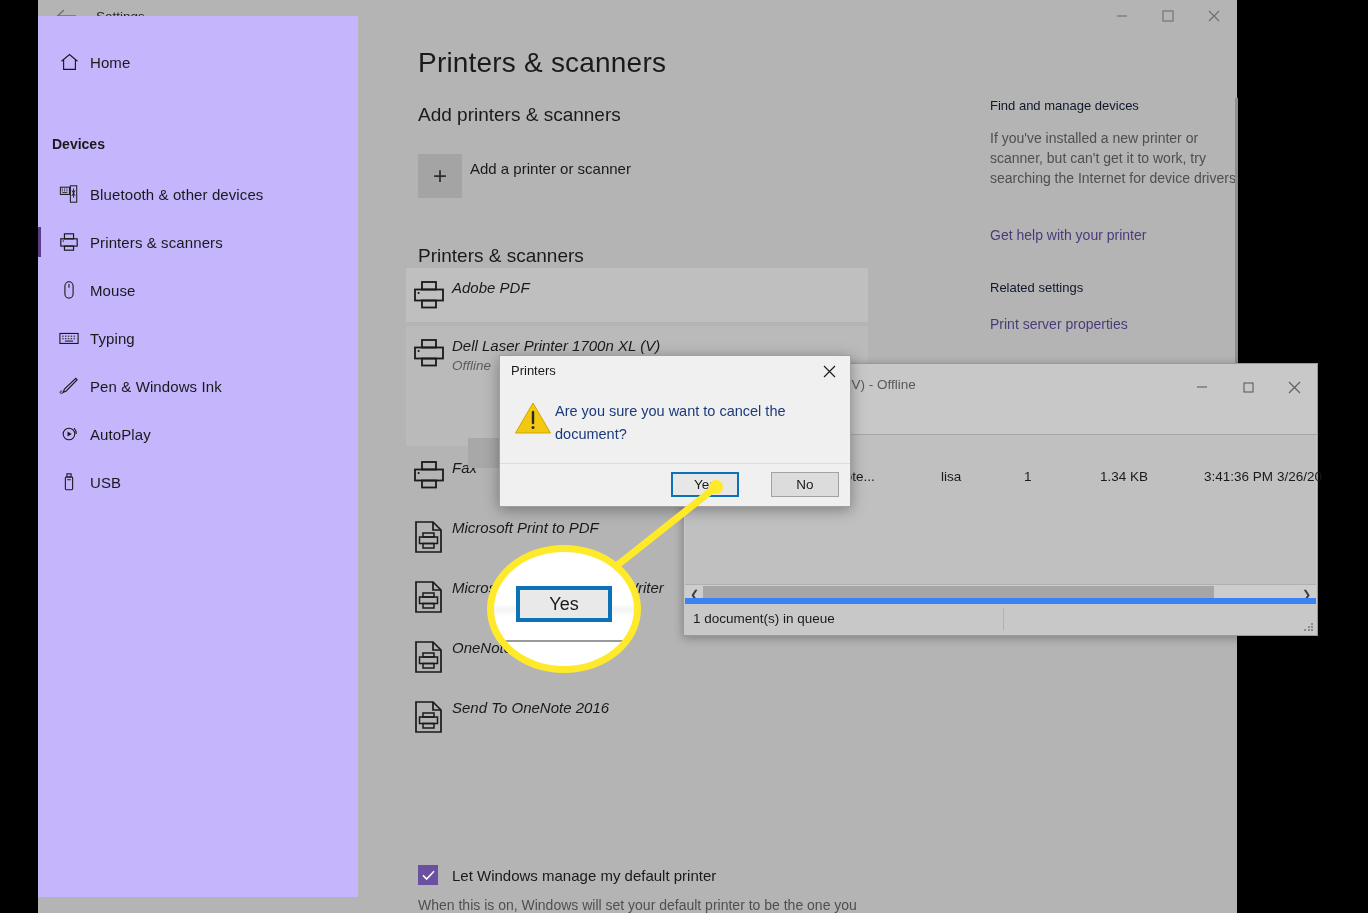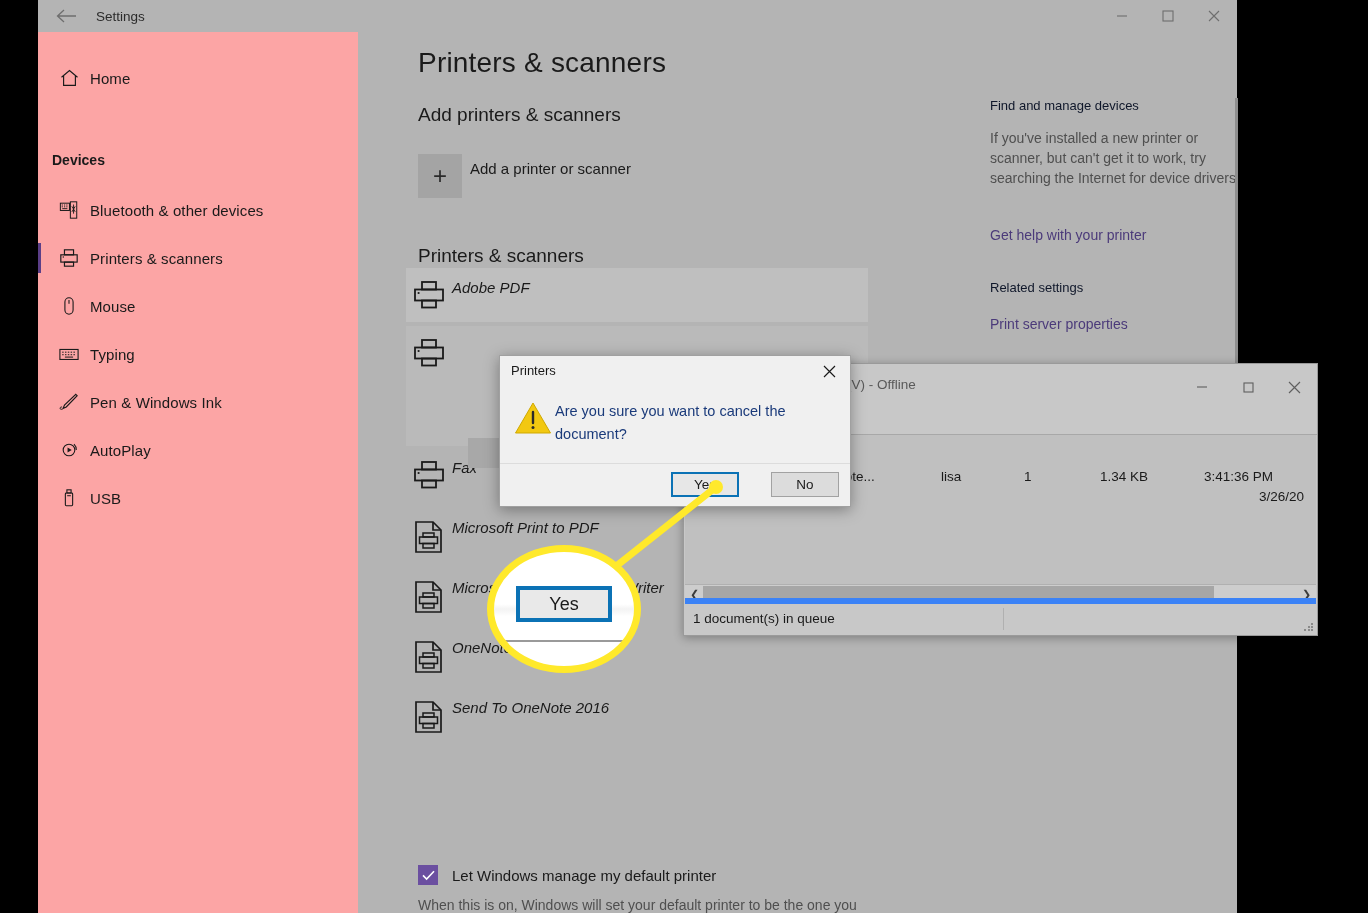--- a/index.html
+++ b/index.html
@@ -32,22 +32,22 @@
     position:absolute;left:58px;top:0;height:32px;
     display:flex;align-items:center;
     font-size:13.5px;color:#2b2b2b;
   }
   .tb-btns{position:absolute;right:0;top:0;height:32px;display:flex;}
   .tb-btn{width:46px;height:32px;display:flex;align-items:center;justify-content:center;color:#6e6e6e;}
   .tb-btn svg{display:block;}
 
   
   #sidebar{
-    position:absolute;left:0;top:32px;width:320px;height:881px;
-    background:#fca5a5;
+    position:absolute;left:0;top:16px;width:320px;height:881px;
+    background:#c4b5fd;
   }
   .nav-row{
     position:relative;height:48px;display:flex;align-items:center;
     padding-left:14px;box-sizing:border-box;
   }
   .nav-row .ico{
     width:34px;min-width:34px;display:flex;align-items:center;justify-content:center;
     color:#1a1a1a;
   }
   .nav-row .lbl{font-size:15px;color:#1a1a1a;padding-left:4px;letter-spacing:.1px;}
@@ -368,20 +368,24 @@
         </div>
         <div class="printer-row" style="top: 298px;">
           <span class="picon">
             <svg width="32" height="28" viewBox="0 0 32 28" aria-hidden="true">
     <rect x="9" y="1" width="14" height="7.5" fill="none" stroke="currentColor" stroke-width="1.8"></rect>
     <rect x="2" y="8.5" width="28" height="11" fill="none" stroke="currentColor" stroke-width="1.8"></rect>
     <rect x="9" y="19.5" width="14" height="7" fill="none" stroke="currentColor" stroke-width="1.8"></rect>
     <circle cx="5.6" cy="12" r="1.1" fill="currentColor"></circle>
   </svg>
           </span>
+          <span class="ptxt">
+            <div class="pname">Dell Laser Printer 1700n XL (V)</div>
+            <div class="pstatus">Offline</div>
+          </span>
         </div>
         <div class="printer-row" style="top: 420px;">
           <span class="picon">
             <svg width="32" height="28" viewBox="0 0 32 28" aria-hidden="true">
     <rect x="9" y="1" width="14" height="7.5" fill="none" stroke="currentColor" stroke-width="1.8"></rect>
     <rect x="2" y="8.5" width="28" height="11" fill="none" stroke="currentColor" stroke-width="1.8"></rect>
     <rect x="9" y="19.5" width="14" height="7" fill="none" stroke="currentColor" stroke-width="1.8"></rect>
     <circle cx="5.6" cy="12" r="1.1" fill="currentColor"></circle>
   </svg>
           </span>
@@ -498,21 +502,21 @@
   <div id="queue-menu"></div>
 
   <div id="queue-list">
     <div class="qrow">
       <div class="c" style="left:150px;">Note...</div>
       <div class="c" style="left:174px;"></div>
       <div class="c" style="left:256px;">lisa</div>
       <div class="c" style="left:339px;">1</div>
       <div class="c" style="left:415px;">1.34 KB</div>
       <div class="c" style="left:519px;">3:41:36 PM</div>
-      <div class="c" style="left:574px;margin-top:20px;">3/26/20</div>
+      <div class="c" style="left:592px;">3/26/20</div>
     </div>
   </div>
 
   <div id="queue-hscroll">
     <div class="arw" style="left:1px;">❮</div>
     <div class="thumb"></div>
     <div class="arw" style="right:1px;">❯</div>
   </div>
 
   <div id="queue-status">

